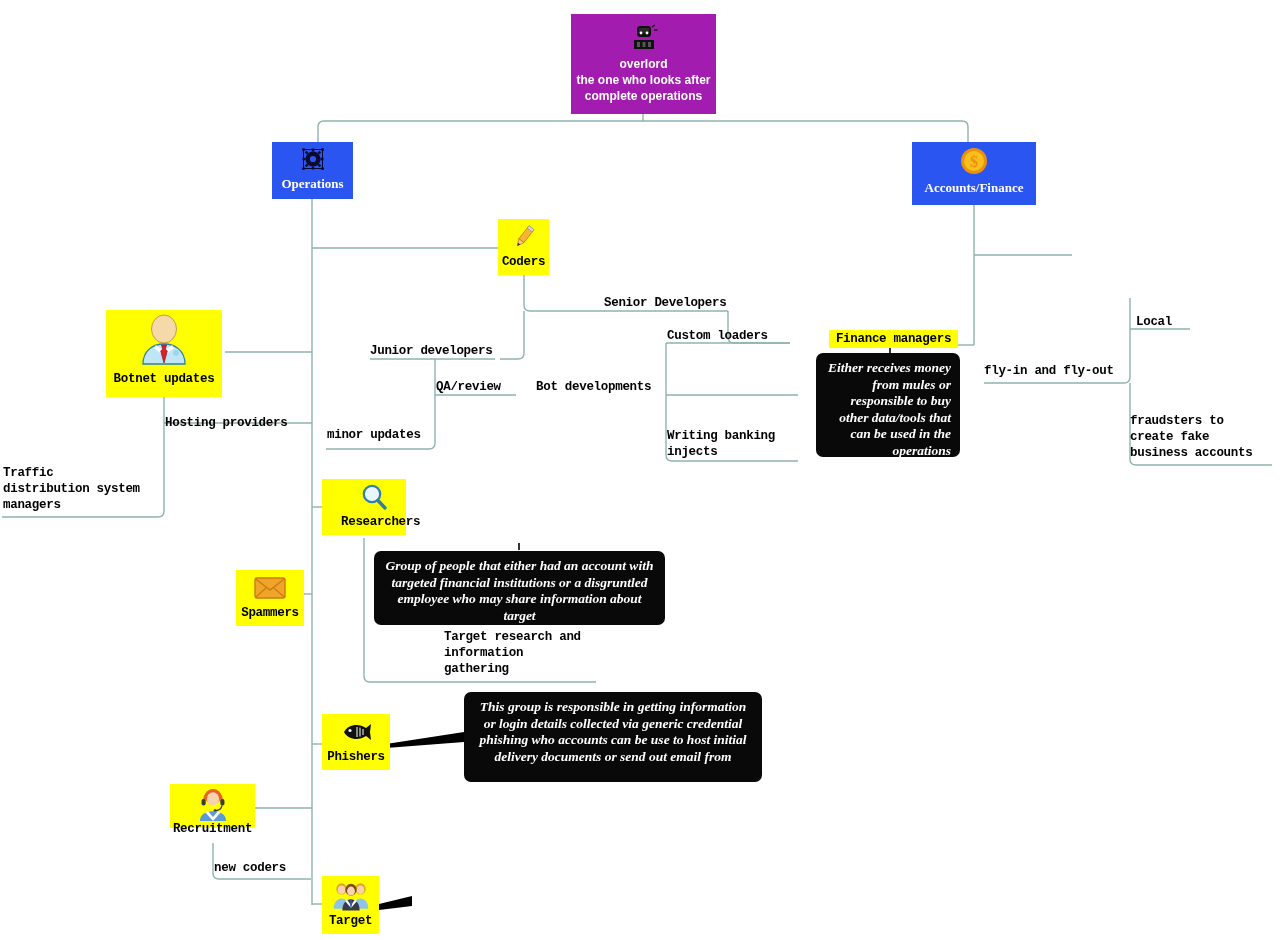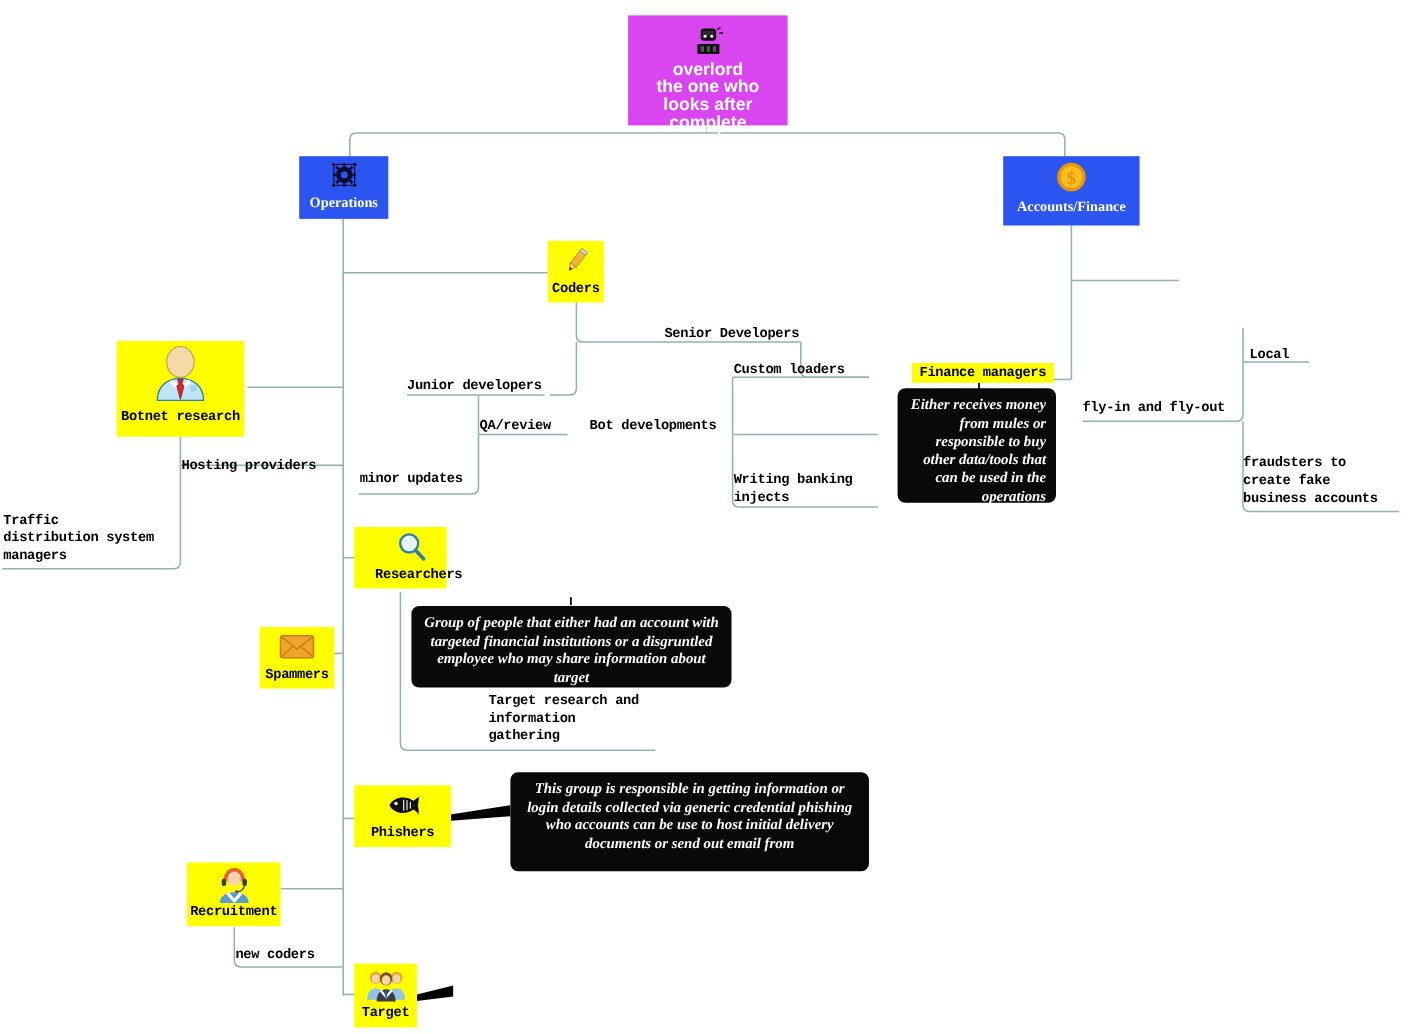--- a/index.html
+++ b/index.html
@@ -4,23 +4,23 @@
 <style>
   html,body{margin:0;padding:0;background:#ffffff;}
   body{width:1280px;height:940px;position:relative;overflow:hidden;
        font-family:"Liberation Mono","DejaVu Sans Mono",monospace;}
   #canvas{position:absolute;left:0;top:0;width:1280px;height:940px;}
   svg#wires{position:absolute;left:0;top:0;width:1280px;height:940px;pointer-events:none;}
 
   .node{position:absolute;box-sizing:border-box;text-align:center;}
 
   
-  .root-box{background:#d946ef;color:#ffffff;
+  .root-box{background:#a21caf;color:#ffffff;
             font-family:"Liberation Sans","DejaVu Sans",sans-serif;
-            font-weight:bold;font-size:16px;line-height:16px;
+            font-weight:bold;font-size:12px;line-height:16px;
             padding-top:6px;}
   .root-box .lbl{padding:0 4px;}
 
   
   .blue-box{background:#2b55f0;color:#ffffff;
             font-family:"Liberation Serif","DejaVu Serif",serif;
             font-weight:bold;font-size:13px;line-height:15px;}
 
   
   .yellow-box{background:#ffff00;color:#000000;
@@ -184,21 +184,21 @@
   <div class="node yellow-box" style="left:106px;top:310px;width:116px;height:87px;">
     <div class="ibox" style="height:62px;">
       <svg width="58" height="58" viewBox="0 0 58 58" aria-hidden="true">
         <ellipse cx="29" cy="17" rx="12.5" ry="14" fill="#f5d9a8" stroke="#c79a4e" stroke-width="1"></ellipse>
         <path d="M8 52 c0-13 9.5-20 21-20 s21 7 21 20 z" fill="#bfe6f7" stroke="#2f7fa8" stroke-width="1.3"></path>
         <path d="M21 33 l8 6 8-6 l2 3 -10 8 -10-8 z" fill="#ffffff"></path>
         <path d="M26.5 33 h5 l-1.2 4 2 2 -3.3 12 -3.3-12 2-2 z" fill="#d8232a" stroke="#8f1418" stroke-width="0.7"></path>
         <circle cx="41" cy="41" r="3" fill="#9fd6ef"></circle>
       </svg>
     </div>
-    <div>Botnet research</div>
+    <div>Botnet updates</div>
   </div>
 
 
   <div class="node yellow-box" style="left:322px;top:479px;width:84px;height:56px;padding-left:19px;">
     <div class="ibox" style="height:36px;">
       <svg width="30" height="30" viewBox="0 0 30 30" aria-hidden="true">
         <circle cx="13" cy="12" r="8.2" fill="#e8f6fd" stroke="#2f7fa8" stroke-width="2.2"></circle>
         <path d="M19 18.5 L26 26" stroke="#2f7fa8" stroke-width="3.4" stroke-linecap="round"></path>
       </svg>
     </div>
@@ -209,35 +209,35 @@
     <div class="ibox" style="height:36px;">
       <svg width="34" height="26" viewBox="0 0 34 26" aria-hidden="true">
         <rect x="2" y="3" width="30" height="20" rx="2" fill="#f0a429" stroke="#c97c10" stroke-width="1.4"></rect>
         <path d="M2.8 4 L17 15 L31.2 4" fill="none" stroke="#c97c10" stroke-width="1.4"></path>
         <path d="M2.8 22 L13 13 M31.2 22 L21 13" fill="none" stroke="#c97c10" stroke-width="1.2"></path>
       </svg>
     </div>
     <div>Spammers</div>
   </div>
 
-  <div class="node yellow-box" style="left:322px;top:714px;width:88px;height:56px;">
+  <div class="node yellow-box" style="left:322px;top:714px;width:68px;height:56px;">
     <div class="ibox" style="height:36px;">
       <svg width="32" height="24" viewBox="0 0 32 24" aria-hidden="true">
         <path d="M4 12 C8 4 19 3 26 8 C29 10 30 13 26 16 C19 21 8 20 4 12 Z" fill="#111"></path>
         <polygon points="26,8 31,4 30,12 31,20 26,16" fill="#111"></polygon>
         <circle cx="10" cy="10.5" r="1.6" fill="#fff"></circle>
         <g stroke="#fff" stroke-width="1">
             <path d="M17 7 v10 M20 7.5 v9 M23 9 v6"></path>
           </g>
       </svg>
     </div>
     <div>Phishers</div>
   </div>
 
-  <div class="node yellow-box" style="left:170px;top:784px;width:85px;height:58px;">
+  <div class="node yellow-box" style="left:170px;top:784px;width:85px;height:44px;">
     <div class="ibox" style="height:38px;">
       <svg width="36" height="36" viewBox="0 0 44 44" aria-hidden="true">
         <path d="M10 18 a12 12 0 0 1 24 0 v3 h-3 v-3 a9 9 0 0 0 -18 0 v3 h-3 z" fill="#e8612a"></path>
         <ellipse cx="22" cy="14" rx="10" ry="9" fill="#e8612a"></ellipse>
         <ellipse cx="22" cy="17" rx="7.5" ry="8" fill="#f7d3ae"></ellipse>
         <rect x="8" y="17" width="5" height="8" rx="2.2" fill="#3c3c3c"></rect>
         <rect x="31" y="17" width="5" height="8" rx="2.2" fill="#3c3c3c"></rect>
         <path d="M33 25 q-1 6 -8 6.5" stroke="#3c3c3c" stroke-width="1.6" fill="none"></path>
         <circle cx="24.5" cy="31.5" r="1.8" fill="#3c3c3c"></circle>
         <path d="M6 44 c0-8 7-12 16-12 s16 4 16 12 z" fill="#5b9bd5"></path>
@@ -334,18 +334,18 @@
   </div>
 
   <div class="note" style="left:816px;top:353px;width:144px;height:104px;text-align:right;">
     <span>Either receives money from mules or responsible to buy other data/tools that can be used in the operations</span>
   </div>
 
   <div class="note" style="left:374px;top:551px;width:291px;height:74px;">
     <span>Group of people that either had an account with targeted financial institutions or a disgruntled employee who may share information about target</span>
   </div>
 
-  <div class="note" style="left:464px;top:692px;width:326px;height:90px;margin-top:10px;">
+  <div class="note" style="left:464px;top:692px;width:298px;height:90px;">
     <span>This group is responsible in getting information or login details collected via generic credential phishing who accounts can be use to host initial delivery documents or send out email from</span>
   </div>
 
 
 </div>
 
 </body></html>

